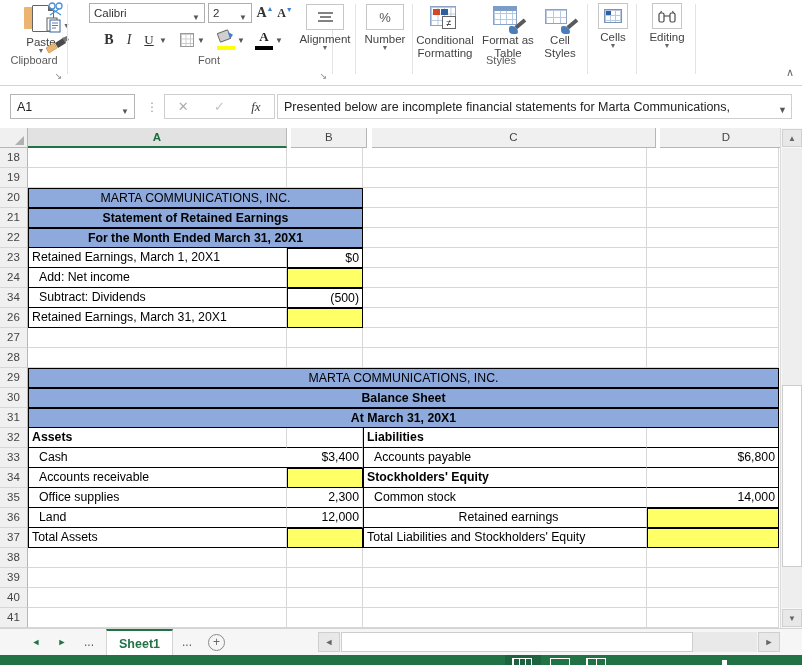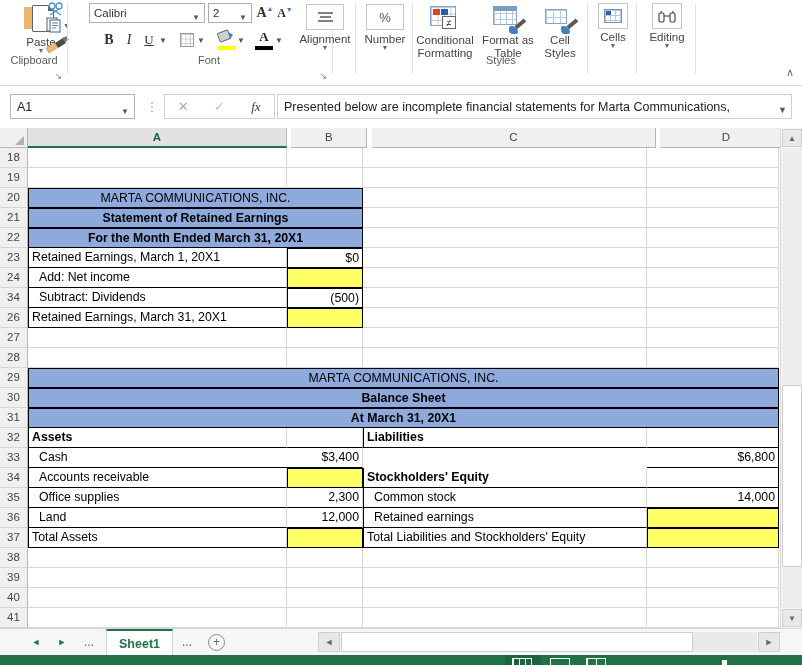--- a/index.html
+++ b/index.html
@@ -560,41 +560,42 @@
       <div class="row">
         <div class="cell b lline botline" style="left:0;width:259px;">Assets</div>
         <div class="cell botline" style="left:259px;width:76px;"></div>
         <div class="cell b lline botline" style="left:335px;width:284px;">Liabilities</div>
         <div class="cell botline rline" style="left:619px;width:132px;"></div>
       </div>
 
       <div class="row">
         <div class="cell lline botline ind1" style="left:0;width:292px;">Cash</div>
         <div class="cell r botline" style="left:259px;width:76px;">$3,400</div>
+        <div class="cell lline botline ind1" style="left:335px;width:284px;">Accounts payable</div>
         <div class="cell r botline rline" style="left:619px;width:132px;">$6,800</div>
       </div>
 
       <div class="row">
         <div class="cell lline botline ind1" style="left:0;width:259px;">Accounts receivable</div>
         <div class="cell yellow r bx" style="left:259px;width:76px;"></div>
         <div class="cell b lline botline" style="left:335px;width:284px;">Stockholders' Equity</div>
         <div class="cell botline rline" style="left:619px;width:132px;"></div>
       </div>
 
       <div class="row">
         <div class="cell lline botline ind1" style="left:0;width:259px;">Office supplies</div>
         <div class="cell r botline" style="left:259px;width:76px;">2,300</div>
         <div class="cell lline botline ind1" style="left:335px;width:284px;">Common stock</div>
         <div class="cell r botline rline" style="left:619px;width:132px;">14,000</div>
       </div>
 
       <div class="row">
         <div class="cell lline botline ind1" style="left:0;width:259px;">Land</div>
         <div class="cell r botline" style="left:259px;width:76px;">12,000</div>
-        <div class="cell lline botline ind1" style="left:335px;width:284px;">Retained earnings</div>
+        <div class="cell lline botline ind1" style="left:335px;width:284px;text-align:center;">Retained earnings</div>
         <div class="cell yellow r bx" style="left:619px;width:132px;"></div>
       </div>
 
       <div class="row">
         <div class="cell lline botline" style="left:0;width:259px;">Total Assets</div>
         <div class="cell yellow r bx" style="left:259px;width:76px;"></div>
         <div class="cell lline botline" style="left:335px;width:284px;">Total Liabilities and Stockholders' Equity</div>
         <div class="cell yellow r bx" style="left:619px;width:132px;"></div>
       </div>
 

